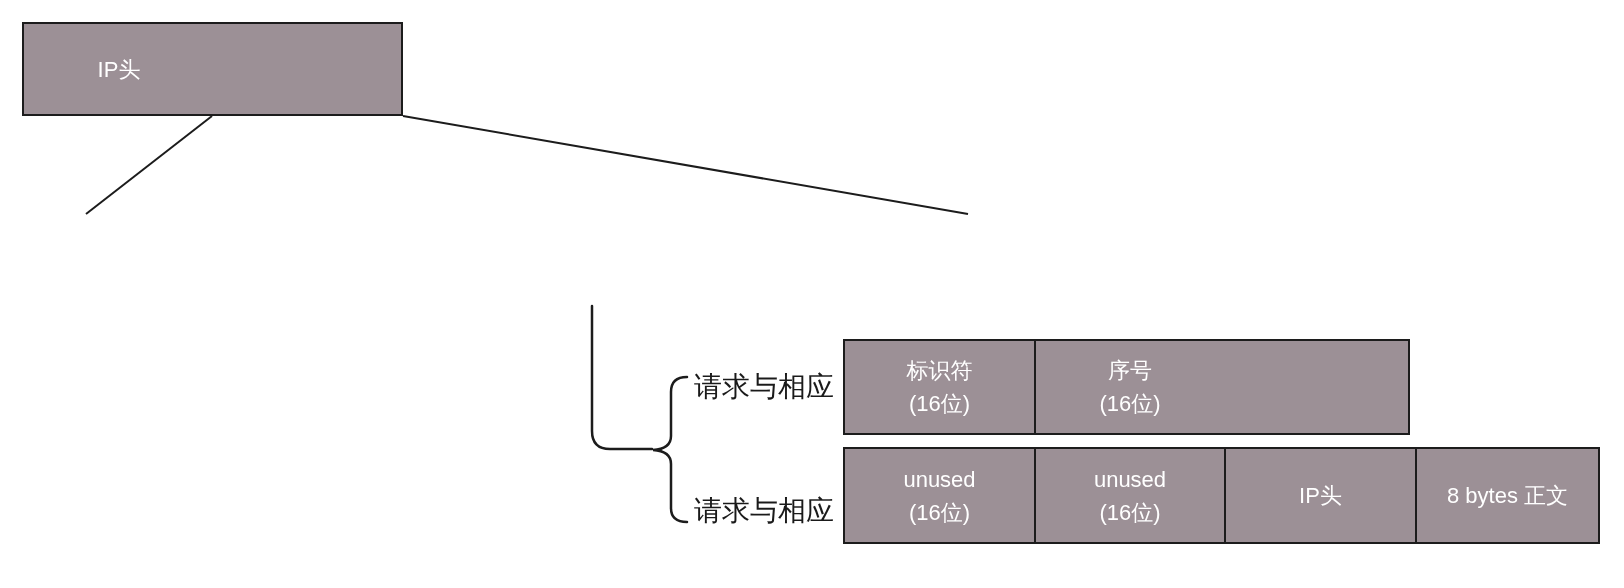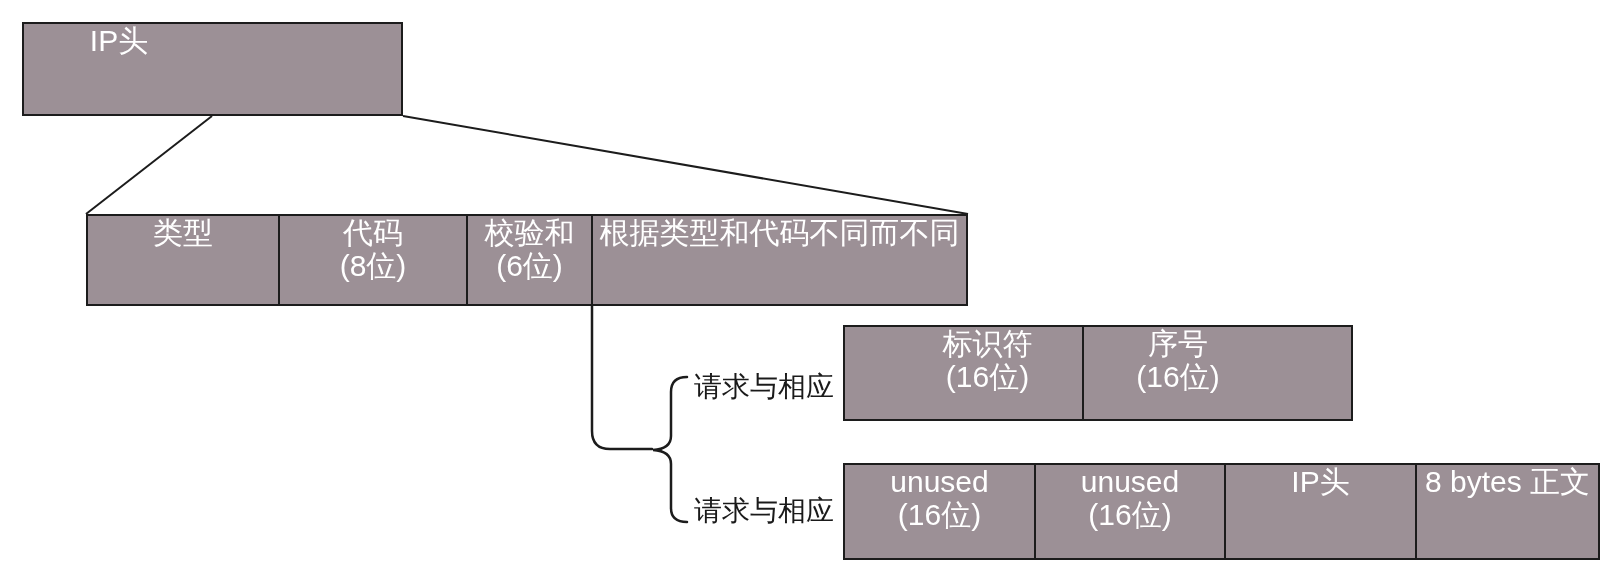--- a/index.html
+++ b/index.html
@@ -27,23 +27,23 @@
     display: flex;
     box-sizing: border-box;
     border: 2px solid var(--line, #1c1c1c);
     background: var(--box-fill, #9c9096);
   }
   .cell {
     box-sizing: border-box;
     display: flex;
     flex-direction: column;
     align-items: center;
-    justify-content: flex-start;
+    justify-content: center;
     color: var(--box-text, #ffffff);
-    font-size: 30px;
+    font-size: 22px;
     line-height: 33px;
     text-align: center;
     white-space: nowrap;
   }
   .cell + .cell {
     border-left: 2px solid var(--line, #1c1c1c);
   }
   .cell .line:empty { display: none; }
   .branch-label {
     position: absolute;
@@ -65,54 +65,36 @@
     <path d="M 687 377 Q 671 377 671 392 L 671 436 Q 671 449 653 450 Q 671 451 671 464 L 671 508 Q 671 522 687 522" fill="none" stroke="#1c1c1c" stroke-width="2.5" stroke-linecap="round"></path>
   </svg>
 
   <div class="row" style="left:22px; top:22px; width:381px; height:94px;">
     <div class="cell" style="width:190px">
       <span class="line">IP头</span>
 
     </div>
   </div>
 
-  <div class="row" style="left:86px; top:214px; width:882px; height:92px;">
-    <div class="cell" style="width:190px">
-      <span class="line">类型</span>
-
-    </div>
-    <div class="cell" style="width:188px">
-      <span class="line">代码</span>
-      <span class="line">(8位)</span>
-    </div>
-    <div class="cell" style="width:125px">
-      <span class="line">校验和</span>
-      <span class="line">(6位)</span>
-    </div>
-    <div class="cell" style="flex:1">
-      <span class="line">根据类型和代码不同而不同</span>
-
-    </div>
-  </div>
 
   <div class="branch-label" style="left:694px; top:372px;">请求与相应</div>
   <div class="branch-label" style="left:694px; top:496px;">请求与相应</div>
 
-  <div class="row" style="left:843px; top:325px; width:510px; height:96px;padding-left:48px;">
+  <div class="row" style="left:843px; top:339px; width:567px; height:96px;">
     <div class="cell" style="width:189px">
       <span class="line">标识符</span>
       <span class="line">(16位)</span>
     </div>
     <div class="cell" style="width:190px">
       <span class="line">序号</span>
       <span class="line">(16位)</span>
     </div>
   </div>
 
-  <div class="row" style="left:843px; top:463px; width:757px; height:97px;">
+  <div class="row" style="left:843px; top:447px; width:757px; height:97px;">
     <div class="cell" style="width:189px">
       <span class="line">unused</span>
       <span class="line">(16位)</span>
     </div>
     <div class="cell" style="width:190px">
       <span class="line">unused</span>
       <span class="line">(16位)</span>
     </div>
     <div class="cell" style="width:191px">
       <span class="line">IP头</span>

